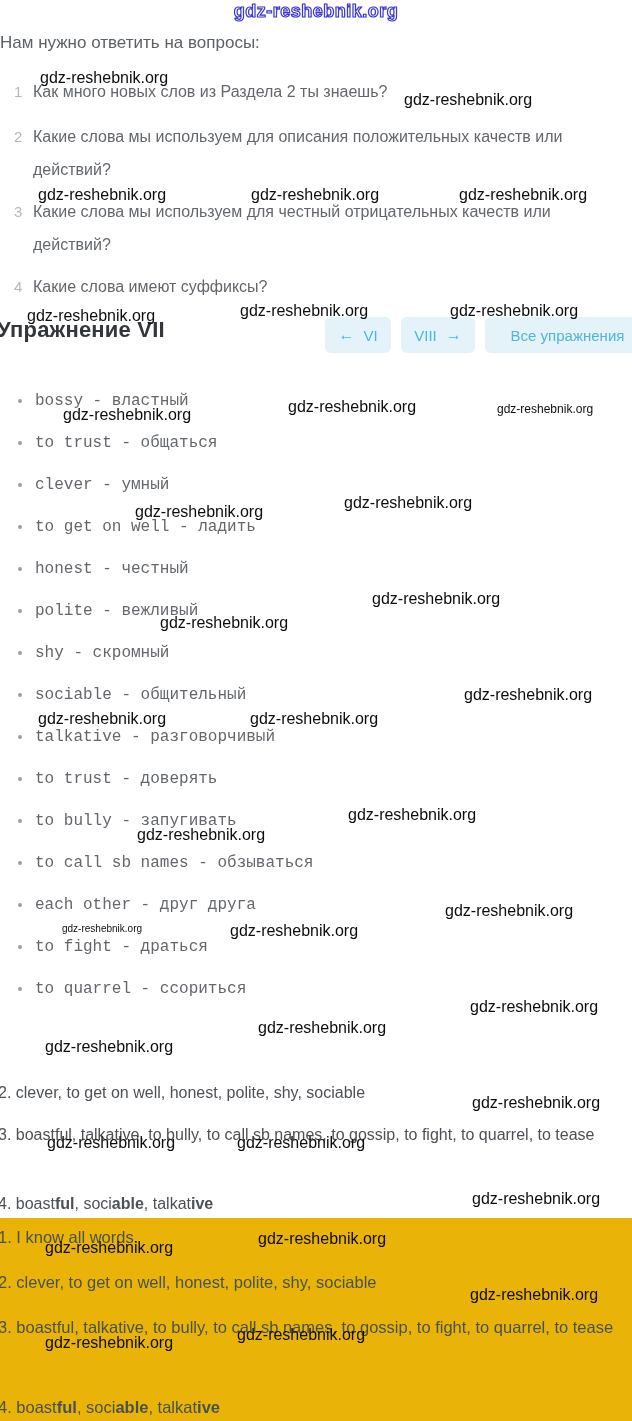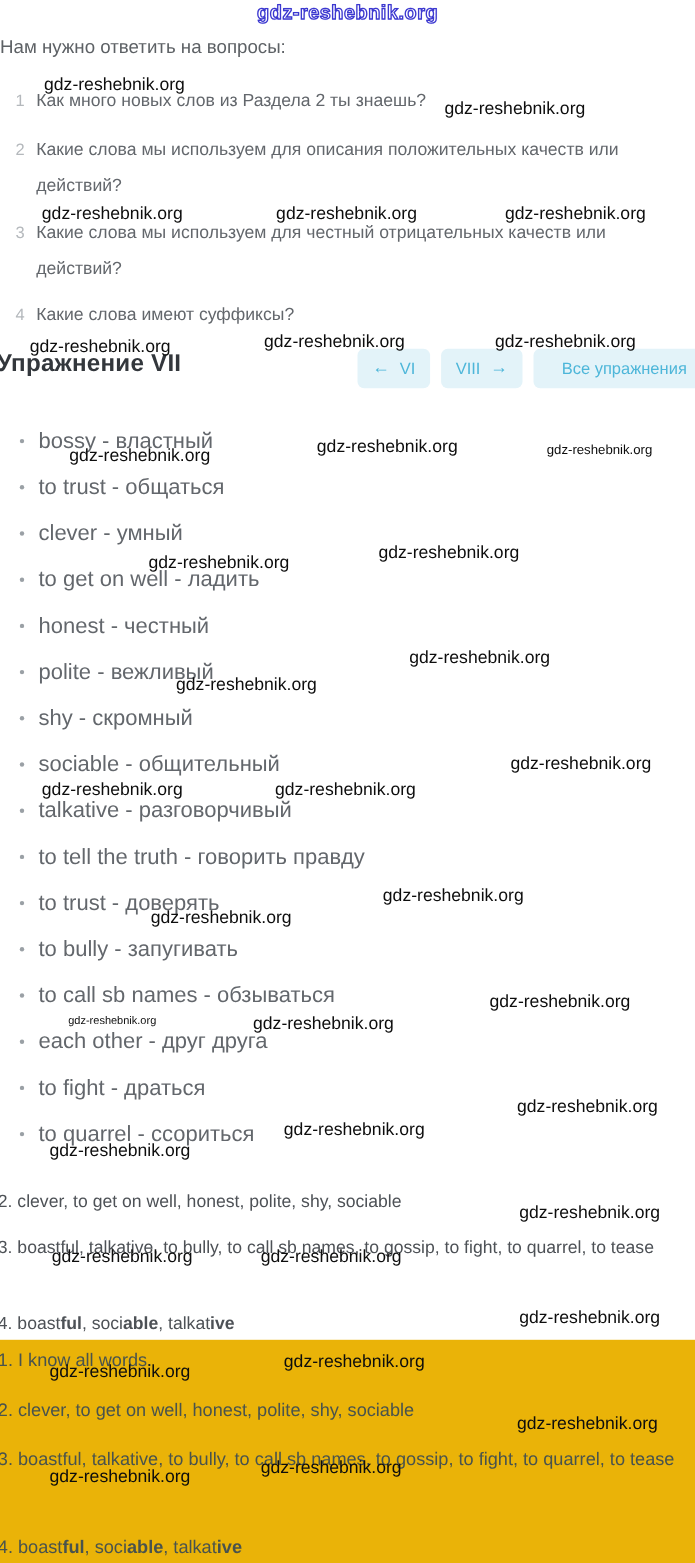--- a/index.html
+++ b/index.html
@@ -46,21 +46,21 @@
   .btn-prev { width:66px; }
   .btn-next { width:74px; }
   .btn-all  { width:165px; }
 
   .vocab {
     position:absolute; top:380px; left:0; width:632px; height:700px;
     list-style:none; overflow:hidden;
   }
   .vocab li {
     height:42px; display:flex; align-items:center;
-    font-size:20px; color:#63676c;
+    font-size:16px; color:#63676c;font-family:Liberation Mono, monospace;
   }
   .vocab .bullet {
     flex:0 0 4px; width:4px; height:4px; border-radius:50%;
     background:#9aa0a5; margin-left:18px; margin-right:13px;
   }
 
   .answers-preview {
     position:absolute; top:1076px; left:0; width:632px; height:142px;
     background:#ffffff;
   }
@@ -165,24 +165,20 @@
         <span class="bullet"></span>
         <span>shy - скромный</span>
       </li>
       <li>
         <span class="bullet"></span>
         <span>sociable - общительный</span>
       </li>
       <li>
         <span class="bullet"></span>
         <span>talkative - разговорчивый</span>
-      </li>
-      <li>
-        <span class="bullet"></span>
-        <span>to tell the truth - говорить правду</span>
       </li>
       <li>
         <span class="bullet"></span>
         <span>to trust - доверять</span>
       </li>
       <li>
         <span class="bullet"></span>
         <span>to bully - запугивать</span>
       </li>
       <li>

